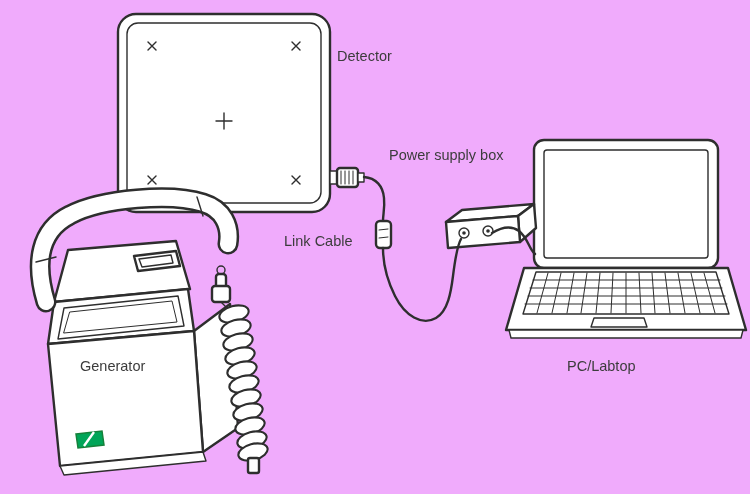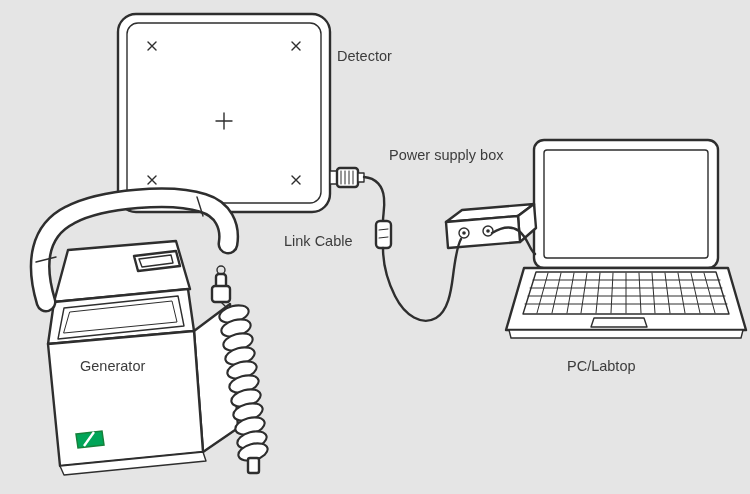--- a/index.html
+++ b/index.html
@@ -1,16 +1,16 @@
 <!DOCTYPE html>
 <html><head>
 <meta charset="utf-8">
 <style>
   html,body { margin:0; padding:0; background:#ffffff; }
-  .stage { position:relative; width:750px; height:494px; background:#e5e5e5; overflow:hidden; }
+  .stage { position:relative; width:750px; height:494px; background:#f0abfc; overflow:hidden; }
   svg { display:block; }
   .ln   { fill:none; stroke:#2e2e2e; stroke-width:2.4; stroke-linecap:round; stroke-linejoin:round; }
   .ln2  { fill:none; stroke:#2e2e2e; stroke-width:1.4; stroke-linecap:round; stroke-linejoin:round; }
   .hair { fill:none; stroke:#2e2e2e; stroke-width:1;   stroke-linecap:round; }
   .face { fill:#ffffff; stroke:#2e2e2e; stroke-width:2.4; stroke-linejoin:round; }
   .facet{ fill:#ffffff; stroke:#2e2e2e; stroke-width:1.4; stroke-linejoin:round; }
   .tube-o { fill:none; stroke:#2e2e2e; stroke-width:21; stroke-linecap:round; }
   .tube-i { fill:none; stroke:#ffffff; stroke-width:16; stroke-linecap:round; }
   .lbl { font-family:"Liberation Sans", sans-serif; font-size:14.5px; fill:#3c3c3c; }
 </style>

